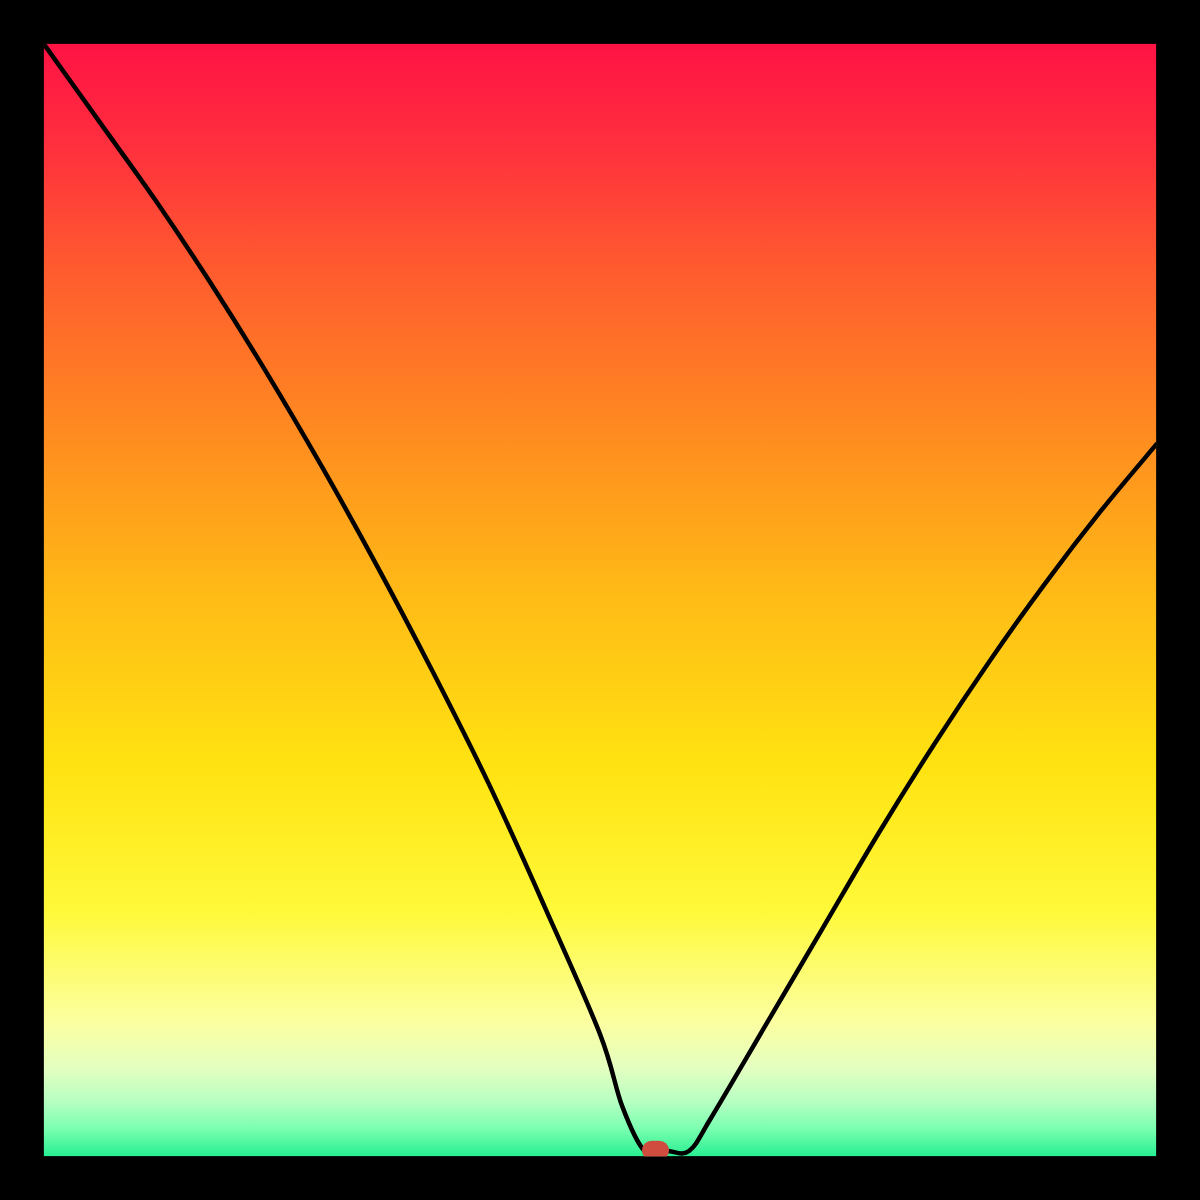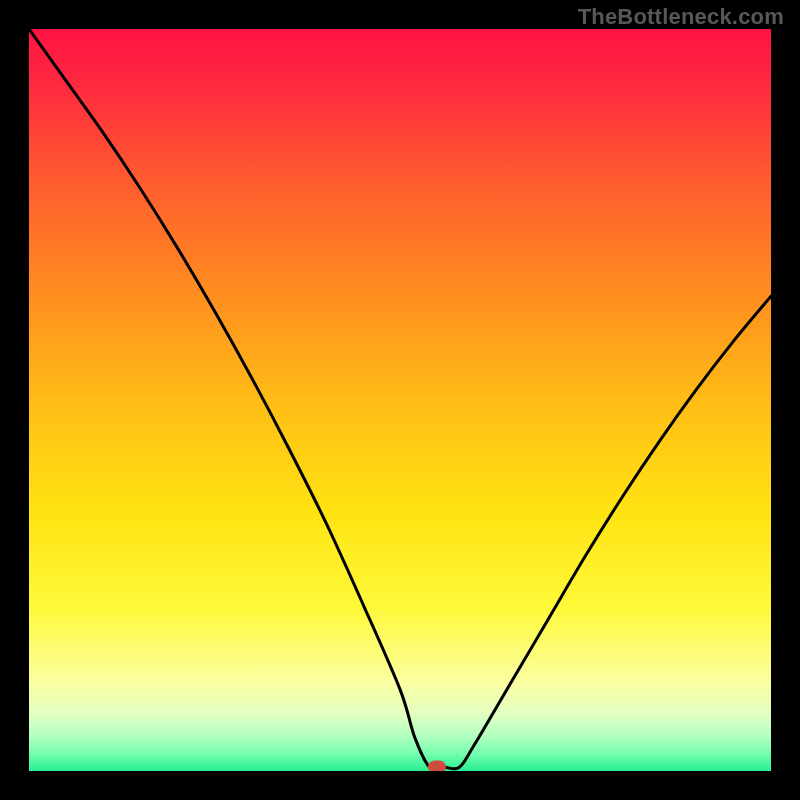--- a/index.html
+++ b/index.html
@@ -54,21 +54,20 @@
     width: 18px;
     height: 13px;
     border-radius: 8px;
     transform: translate(-50%, -50%);
   }
 </style>
 </head>
 <body>
 
 <div class="stage">
-  <div class="watermark">TheBottleneck.com</div>
 
   <div class="plot">
     <svg class="gradient" viewBox="0 0 742 742" preserveAspectRatio="none">
       <defs>
         <linearGradient id="bg" x1="0" y1="0" x2="0" y2="1">
             <stop offset="0%" stop-color="#ff1344"></stop>
             <stop offset="8%" stop-color="#ff2b3f"></stop>
             <stop offset="20%" stop-color="#ff5a2f"></stop>
             <stop offset="35%" stop-color="#ff8b20"></stop>
             <stop offset="50%" stop-color="#ffbc16"></stop>

